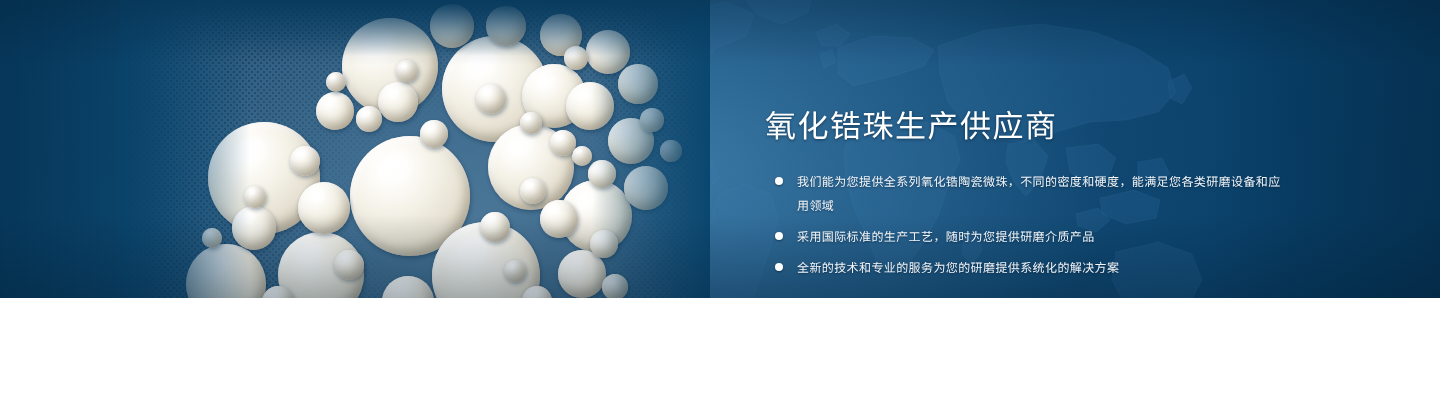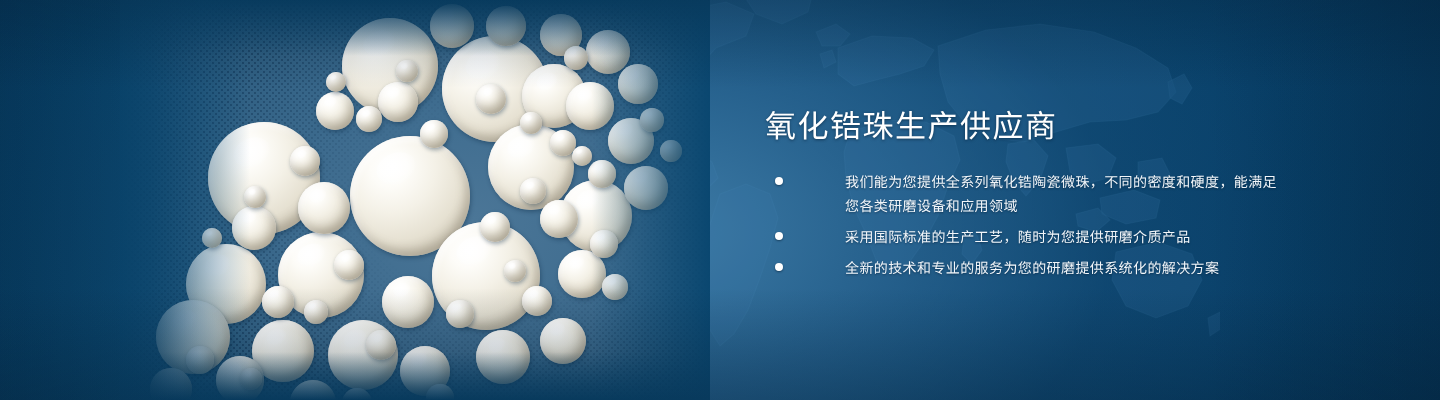--- a/index.html
+++ b/index.html
@@ -6,21 +6,21 @@
   * { margin:0; padding:0; box-sizing:border-box; }
 
   html, body {
     width:1440px; height:400px;
     overflow:hidden;
     font-family:"Liberation Sans","DejaVu Sans",sans-serif;
   }
 
   .banner {
     position:relative;
-    width:1440px; height:400px;
+    width:1440px; height:298px;
     overflow:hidden;
     background:#0369a1;
     text-decoration:underline;
   }
 
   
   .bg-base {
     position:absolute; inset:0;
     background:
       radial-gradient(ellipse 900px 620px at 46% 58%,
@@ -127,26 +127,25 @@
   }
   .dot {
     flex:0 0 auto;
     width:8px; height:8px;
     margin:7px 14px 0 10px;
     border-radius:50%;
     background:#ffffff;
     box-shadow:0 1px 2px rgba(2,24,44,0.5);
   }
   .btext {
-    font-size:14px;
+    font-size:12px;
     line-height:24px;
     color:#f2f6fa;
     letter-spacing:0.4px;
     text-shadow:0 1px 2px rgba(2,24,44,0.5);
-    margin-left:48px;
   }
 </style>
 </head>
 <body>
 
 <div class="banner">
 
   <div class="bg-base"></div>
 
   <div class="worldmap">

